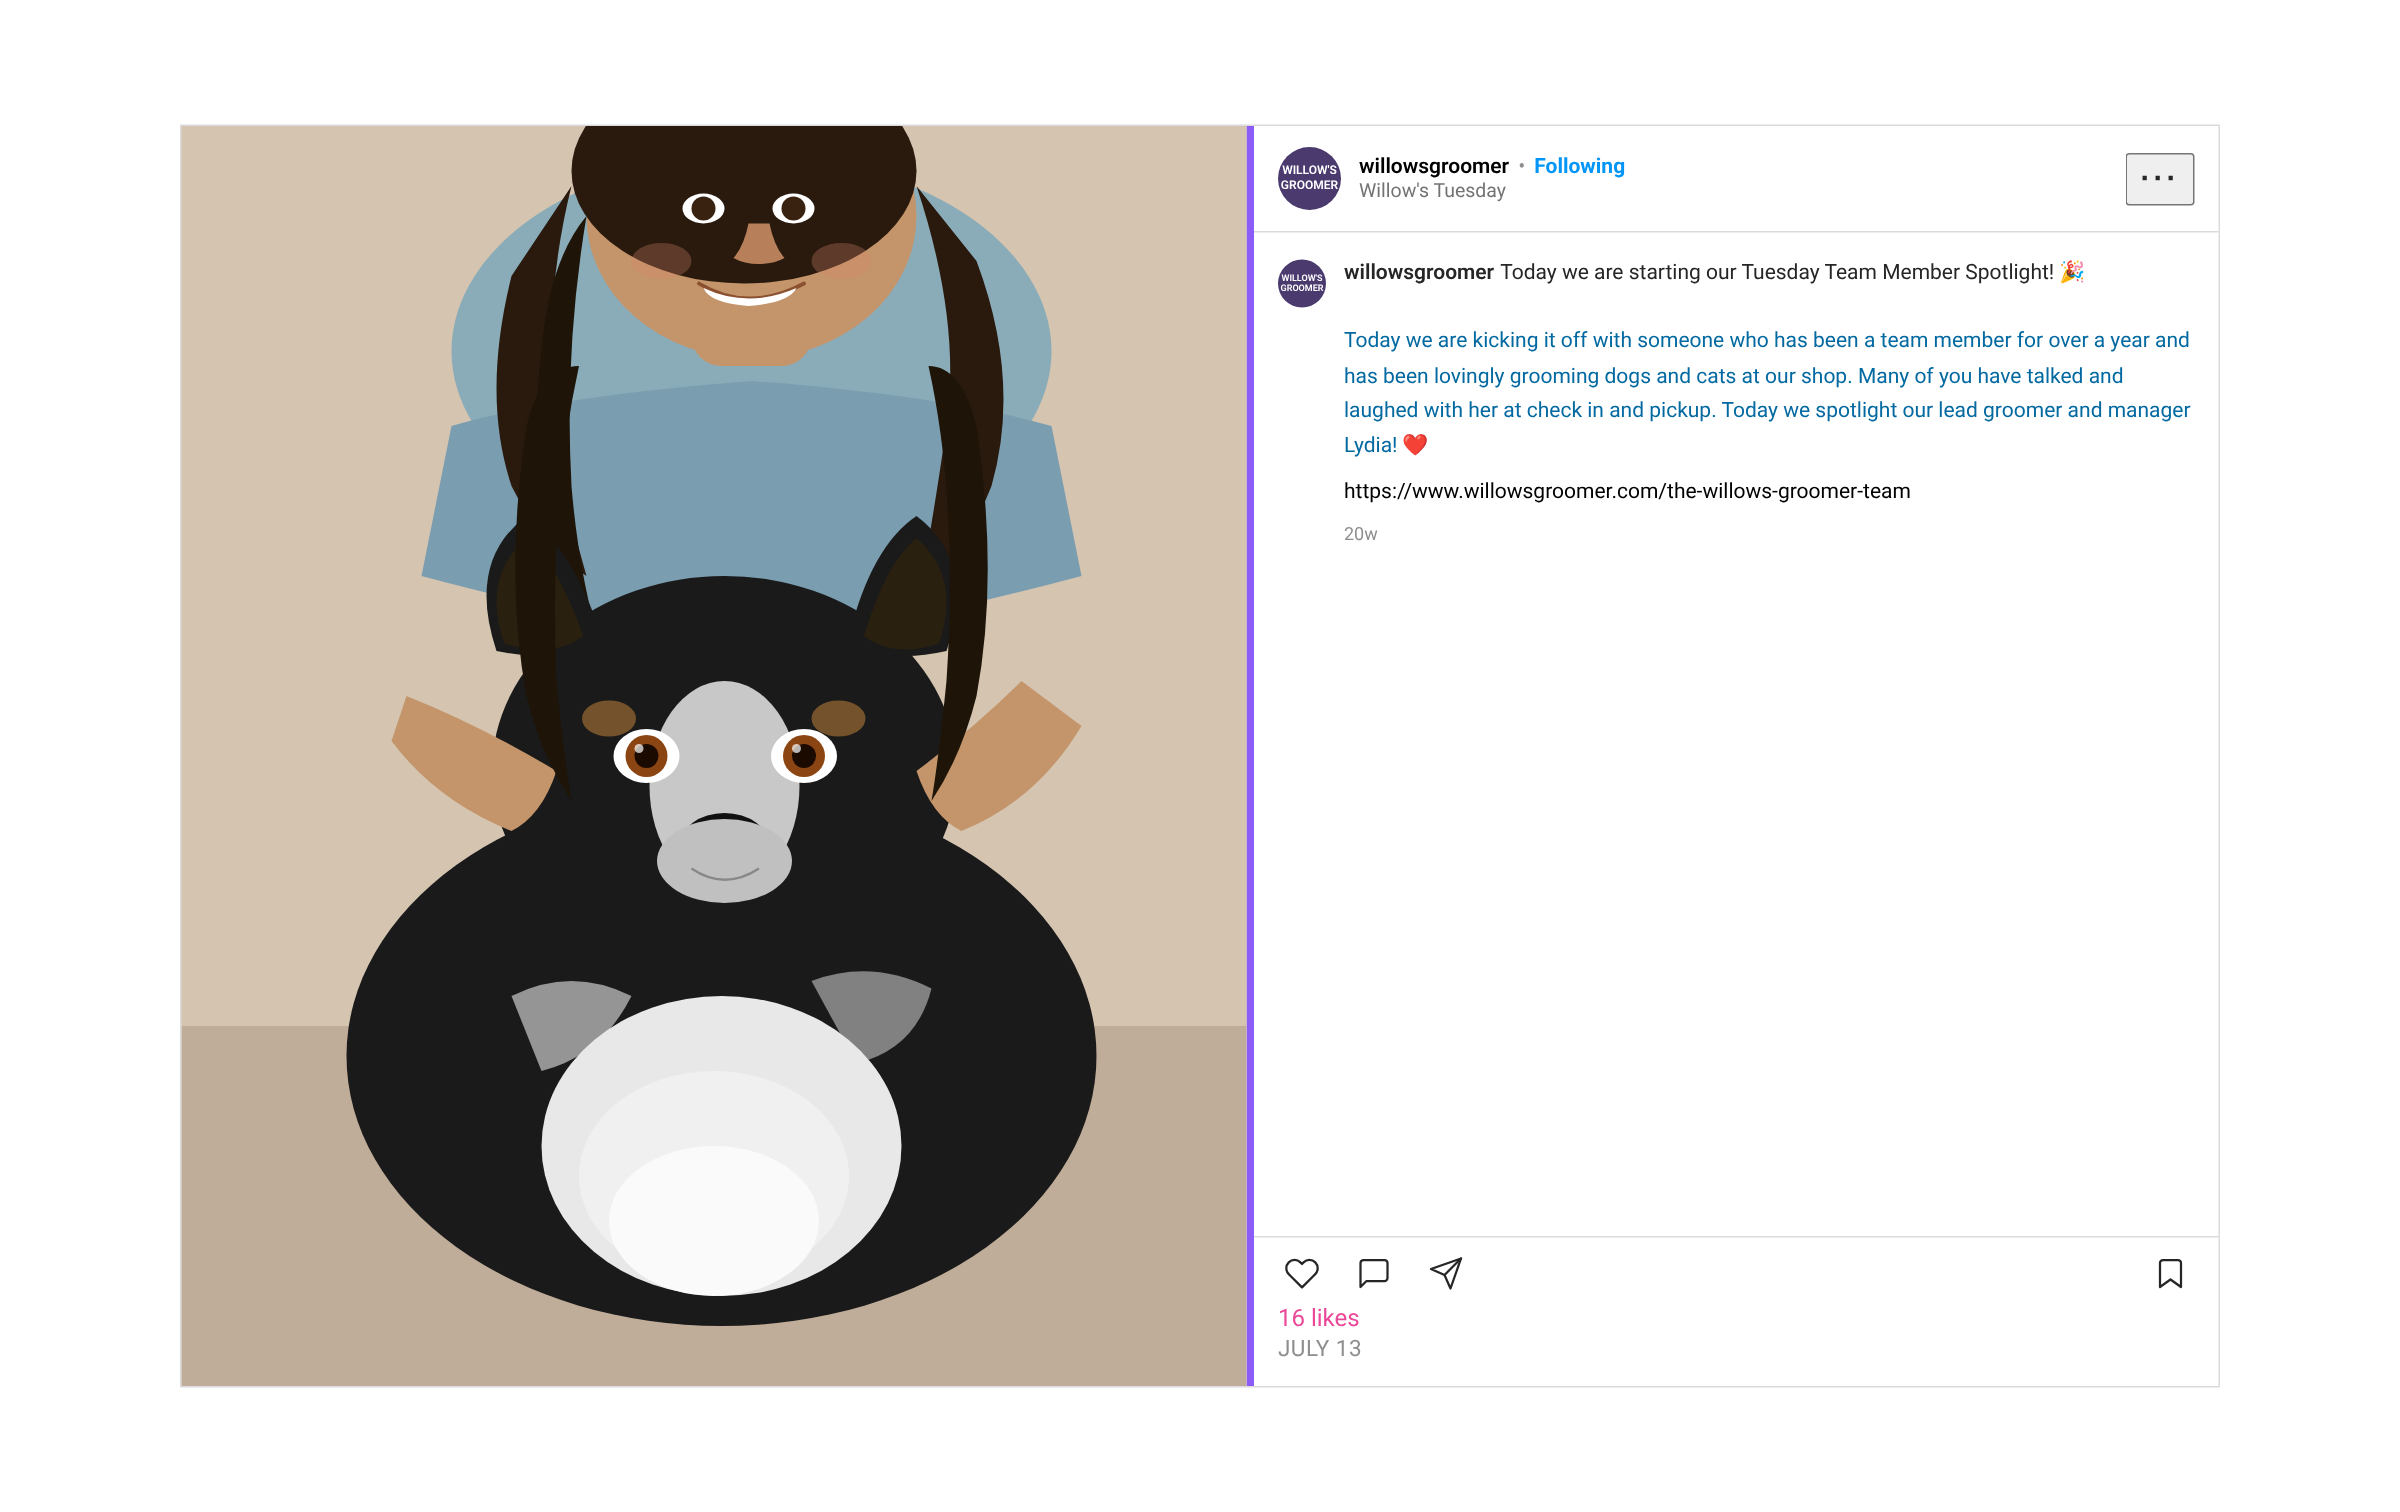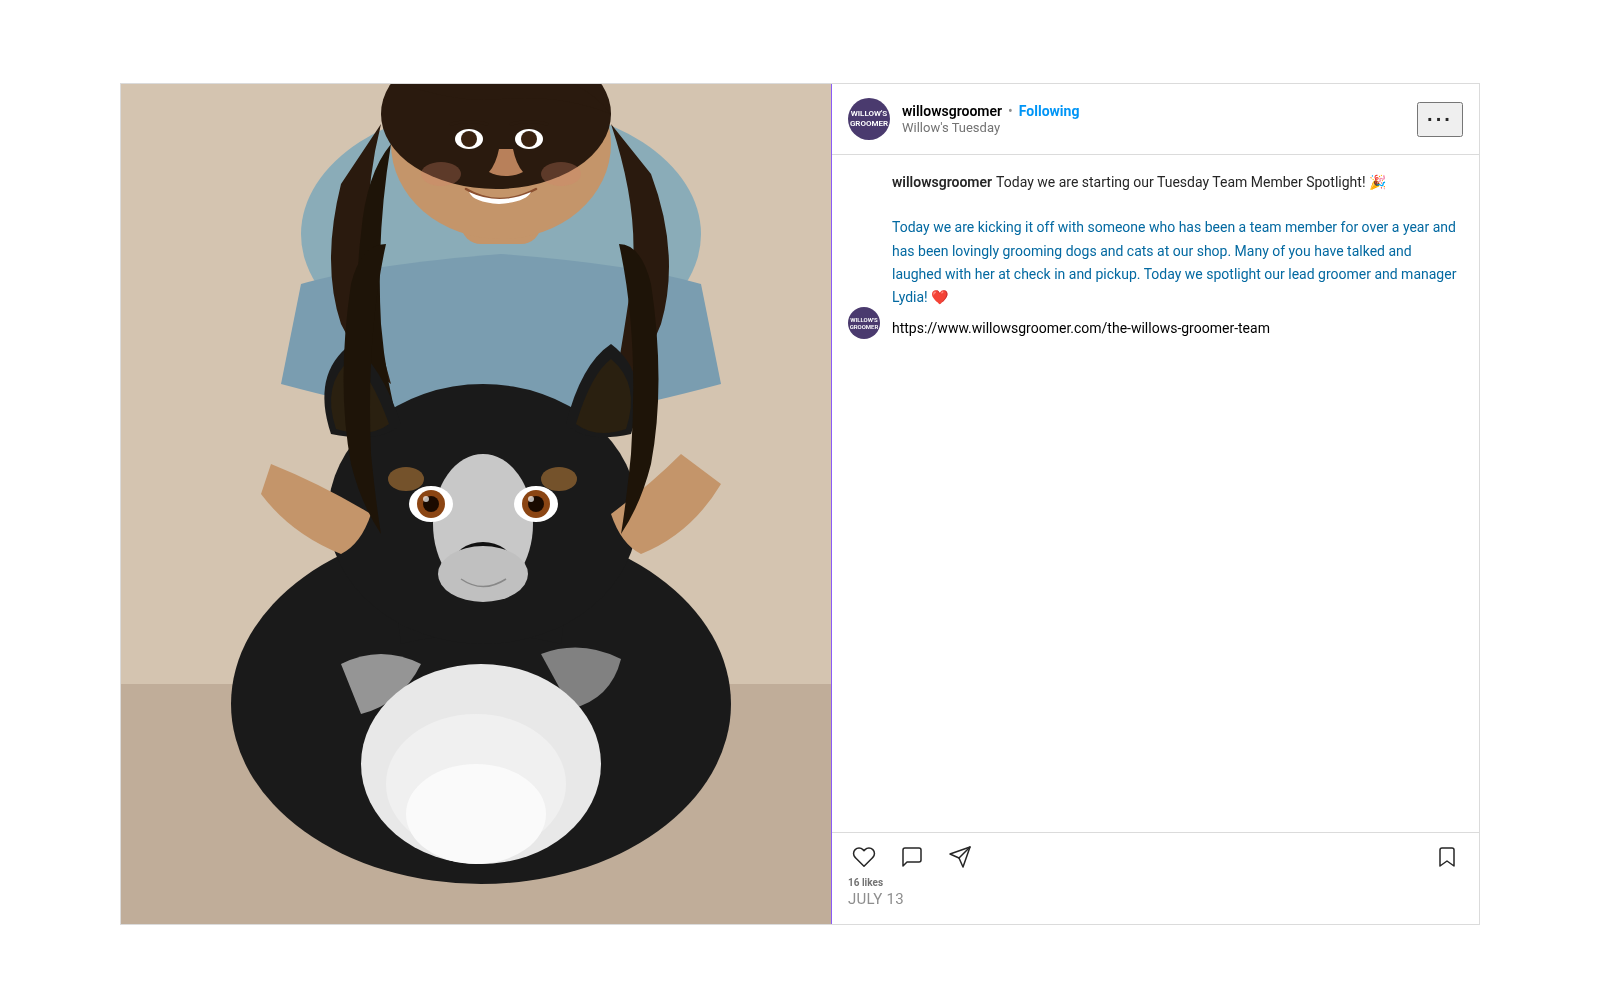--- a/index.html
+++ b/index.html
@@ -37,21 +37,21 @@
       height: 100%;
       position: absolute;
       top: 0; left: 0;
     }
 
     
     .post-content-area {
       flex: 1;
       display: flex;
       flex-direction: column;
-      border-left: 1px solid #8b5cf6;
+      border-left: 5px solid #8b5cf6;
     }
 
     
     .post-header {
       display: flex;
       align-items: center;
       padding: 14px 16px;
       border-bottom: 1px solid #dbdbdb;
     }
 
@@ -121,21 +121,21 @@
     
     .post-caption-area {
       flex: 1;
       padding: 16px 16px;
       overflow-y: auto;
     }
 
     .caption-row {
       display: flex;
       gap: 12px;
-      align-items: flex-end;
+      align-items: flex-start;
     }
 
     .caption-avatar {
       width: 32px;
       height: 32px;
       border-radius: 50%;
       background: #4a3a6e;
       display: flex;
       align-items: center;
       justify-content: center;
@@ -213,23 +213,23 @@
       height: 24px;
       stroke: #262626;
       fill: none;
       stroke-width: 1.5;
       stroke-linecap: round;
       stroke-linejoin: round;
     }
 
     .likes-count {
       padding: 4px 0 2px;
-      font-weight: 700;
-      font-size: 10px;
-      color: #737373;
+      font-weight: 400;
+      font-size: 16px;
+      color: #ec4899;
     }
 
     .post-date {
       font-size: 15px;
       color: #8e8e8e;
       letter-spacing: 0.3px;
       text-transform: uppercase;
       padding-bottom: 12px;
     }
   </style>
@@ -351,20 +351,21 @@
         <div class="caption-avatar">
           <div class="caption-avatar-text">WILLOW'S<br>GROOMER</div>
         </div>
         <div class="caption-text-block">
           <span class="caption-username">willowsgroomer</span><span>Today we are starting our Tuesday Team Member Spotlight! 🎉</span>
           <div class="caption-body">
             <br>
             <span>Today we are kicking it off with someone who has been a team member for over a year and has been lovingly grooming dogs and cats at our shop. Many of you have talked and laughed with her at check in and pickup. Today we spotlight our lead groomer and manager Lydia! ❤️</span>
           </div>
           <a class="caption-link">https://www.willowsgroomer.com/the-willows-groomer-team</a>
+          <span class="caption-time">20w</span>
         </div>
       </div>
     </div>
 
     <div class="post-actions-area">
       <div class="action-icons">
 
         <button class="action-icon-btn">
           <svg class="action-icon-svg" viewBox="0 0 24 24">
             <path d="M20.84 4.61a5.5 5.5 0 0 0-7.78 0L12 5.67l-1.06-1.06a5.5 5.5 0 0 0-7.78 7.78l1.06 1.06L12 21.23l7.78-7.78 1.06-1.06a5.5 5.5 0 0 0 0-7.78z"></path>

